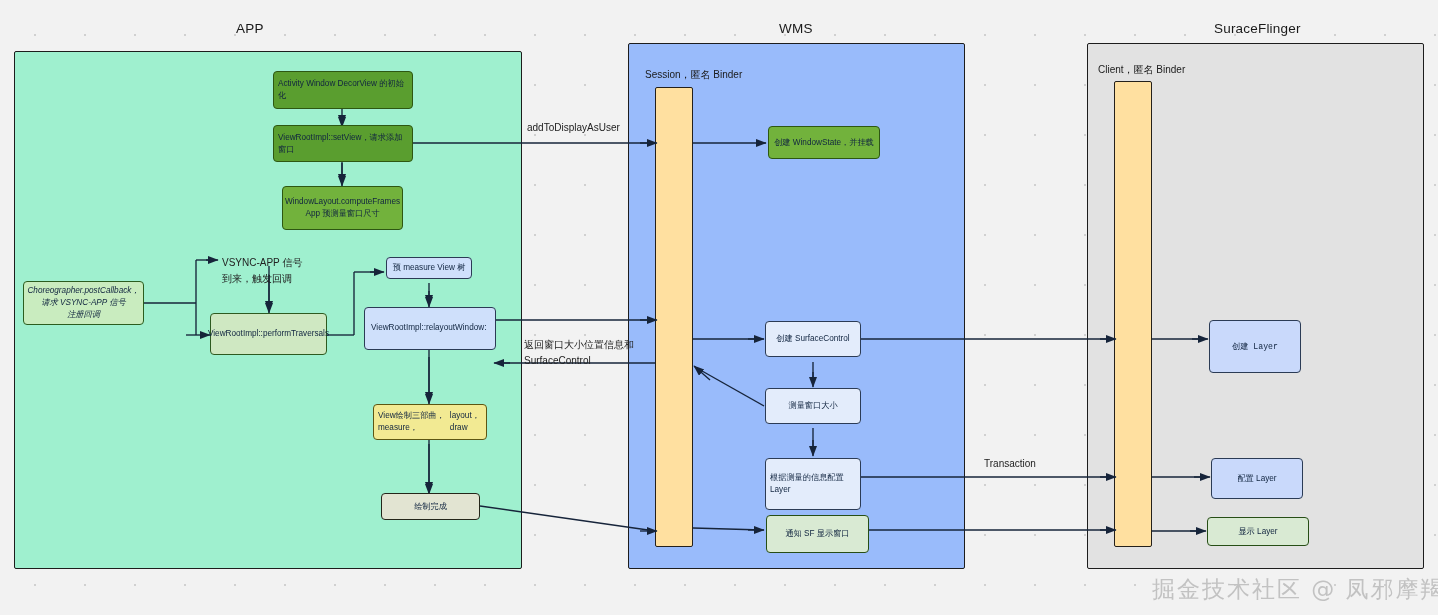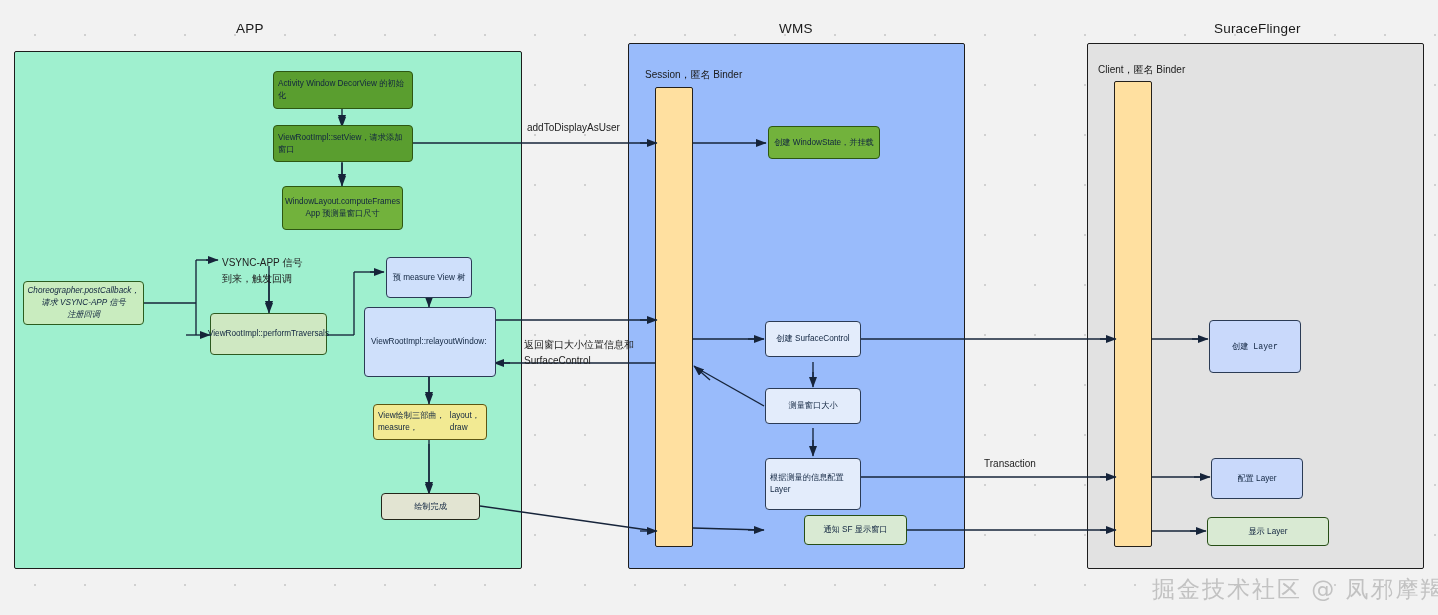--- a/index.html
+++ b/index.html
@@ -210,48 +210,48 @@
   </div>
 
   <div class="node lightgreen" style="left:23px; top:281px; width:121px; height:44px; flex-direction:column;">
     <span>Choreographer.postCallback，</span>
     <span>请求 VSYNC-APP 信号</span>
     <span>注册回调</span>
   </div>
 
   <div class="node palegreen" style="left:210px; top:313px; width:117px; height:42px;">ViewRootImpl::performTraversals</div>
 
-  <div class="node lightblue" style="left:386px; top:257px; width:86px; height:41px;">预 measure View 树</div>
-
-  <div class="node lightblue left-text" style="left:364px; top:307px; width:132px; height:70px; flex-direction:column; align-items:flex-start; justify-content:center;">
+  <div class="node lightblue" style="left:386px; top:257px; width:86px; height:22px;">预 measure View 树</div>
+
+  <div class="node lightblue left-text" style="left:364px; top:307px; width:132px; height:43px; flex-direction:column; align-items:flex-start; justify-content:center;">
     <span class="hdr">ViewRootImpl::relayoutWindow:</span>
   </div>
 
   <div class="node yellow" style="left:373px; top:404px; width:114px; height:36px; flex-direction:row;">
     <span>View绘制三部曲，measure，</span>
     <span>layout，draw</span>
   </div>
 
   <div class="node beige" style="left:381px; top:493px; width:99px; height:27px;">绘制完成</div>
 
   <div class="node midgreen" style="left:768px; top:126px; width:112px; height:33px;">创建 WindowState，并挂载</div>
 
   <div class="node paleblue" style="left:765px; top:321px; width:96px; height:36px;">创建 SurfaceControl</div>
 
   <div class="node paleblue" style="left:765px; top:388px; width:96px; height:36px;">测量窗口大小</div>
 
   <div class="node paleblue" style="left:765px; top:458px; width:96px; height:52px;">根据测量的信息配置 Layer</div>
 
-  <div class="node softgreen" style="left:804px; top:515px; width:103px; height:30px;">通知 SF 显示窗口</div>
+  <div class="node softgreen" style="left:766px; top:515px; width:103px; height:38px;">通知 SF 显示窗口</div>
 
   <div class="node blueL" style="left:1209px; top:320px; width:92px; height:53px;font-family:Liberation Mono, monospace;">创建 Layer</div>
 
   <div class="node blueL" style="left:1211px; top:458px; width:92px; height:41px;">配置 Layer</div>
 
-  <div class="node softgreen" style="left:1207px; top:517px; width:122px; height:29px;">显示 Layer</div>
+  <div class="node softgreen" style="left:1207px; top:517px; width:102px; height:29px;">显示 Layer</div>
 
   <div class="edge-label" style="left:527px; top:121px;">addToDisplayAsUser</div>
 
   <div class="edge-label" style="left:222px; top:256px;">VSYNC-APP 信号</div>
   <div class="edge-label" style="left:222px; top:272px;">到来，触发回调</div>
 
   <div class="edge-label" style="left:524px; top:338px;">返回窗口大小位置信息和</div>
   <div class="edge-label" style="left:524px; top:354px;">SurfaceControl</div>
 
   <div class="edge-label" style="left:984px; top:457px;">Transaction</div>

